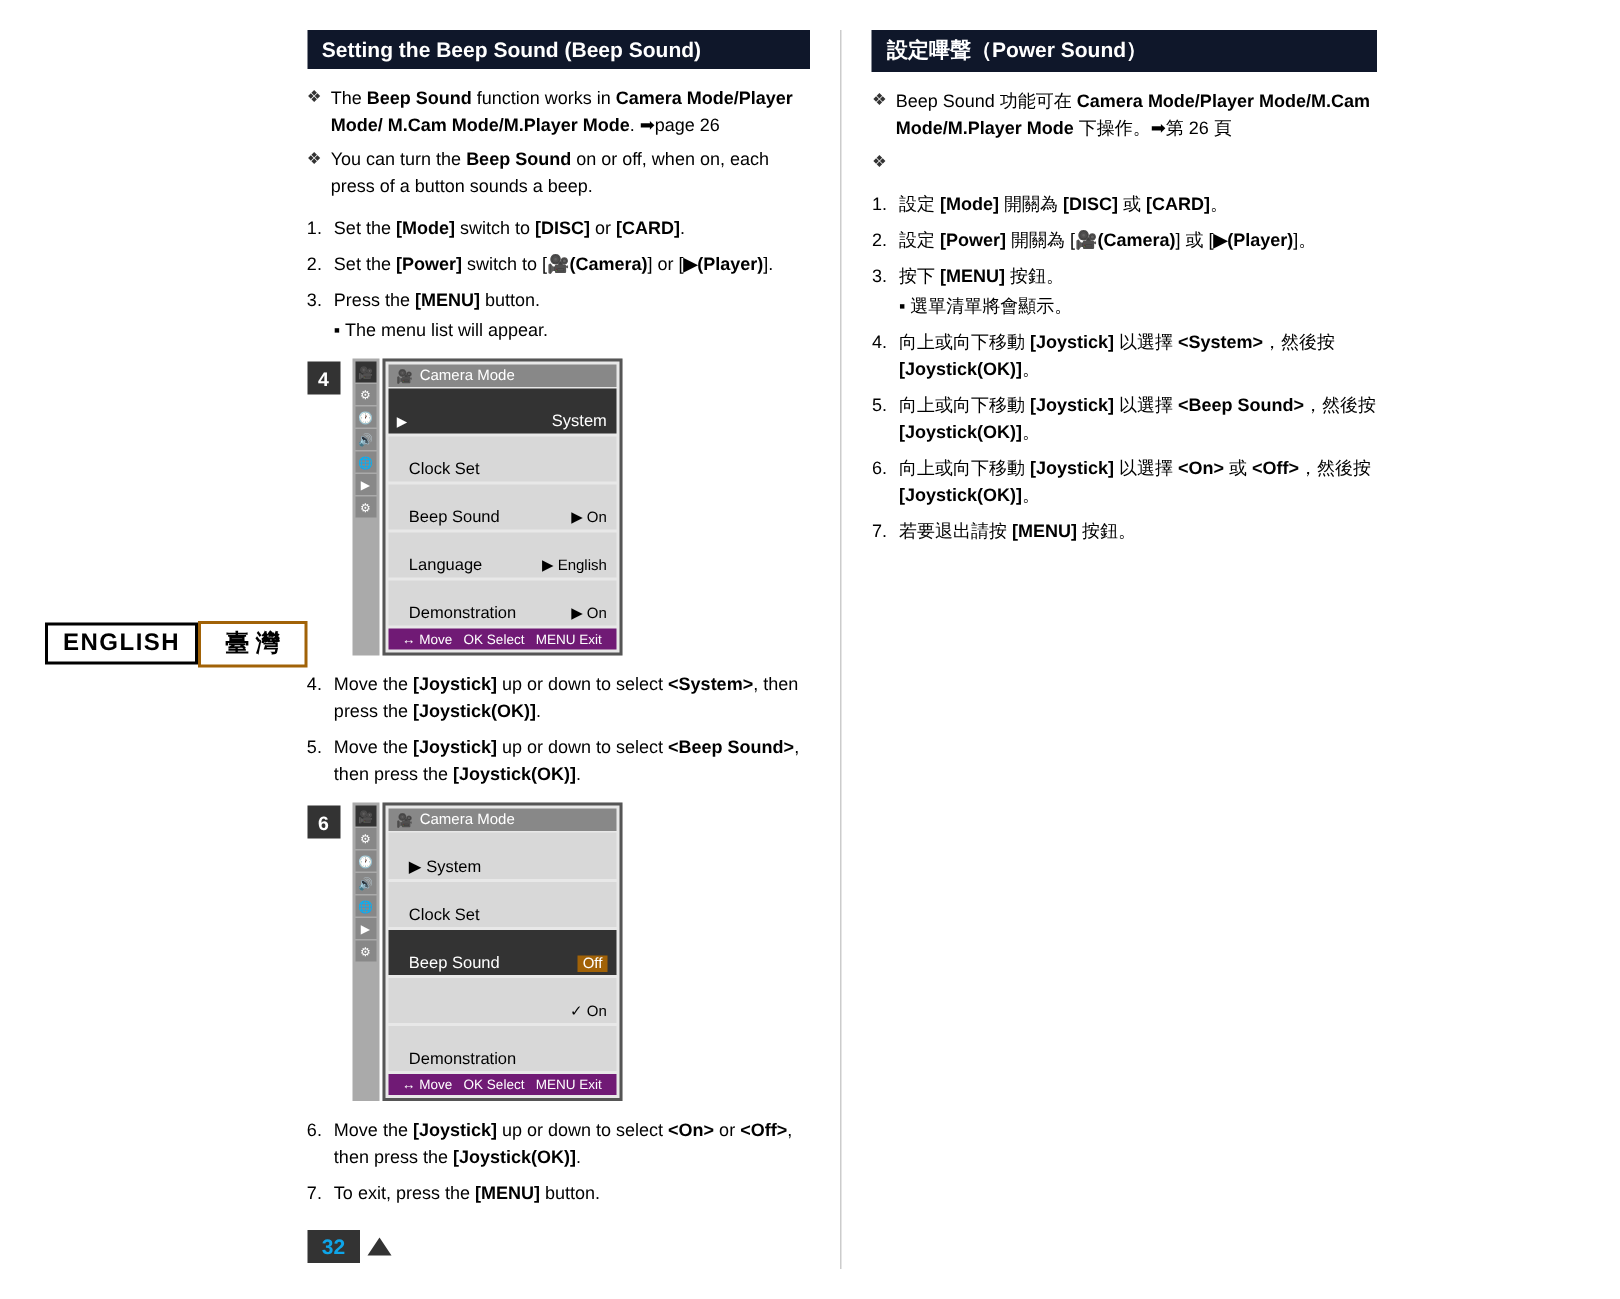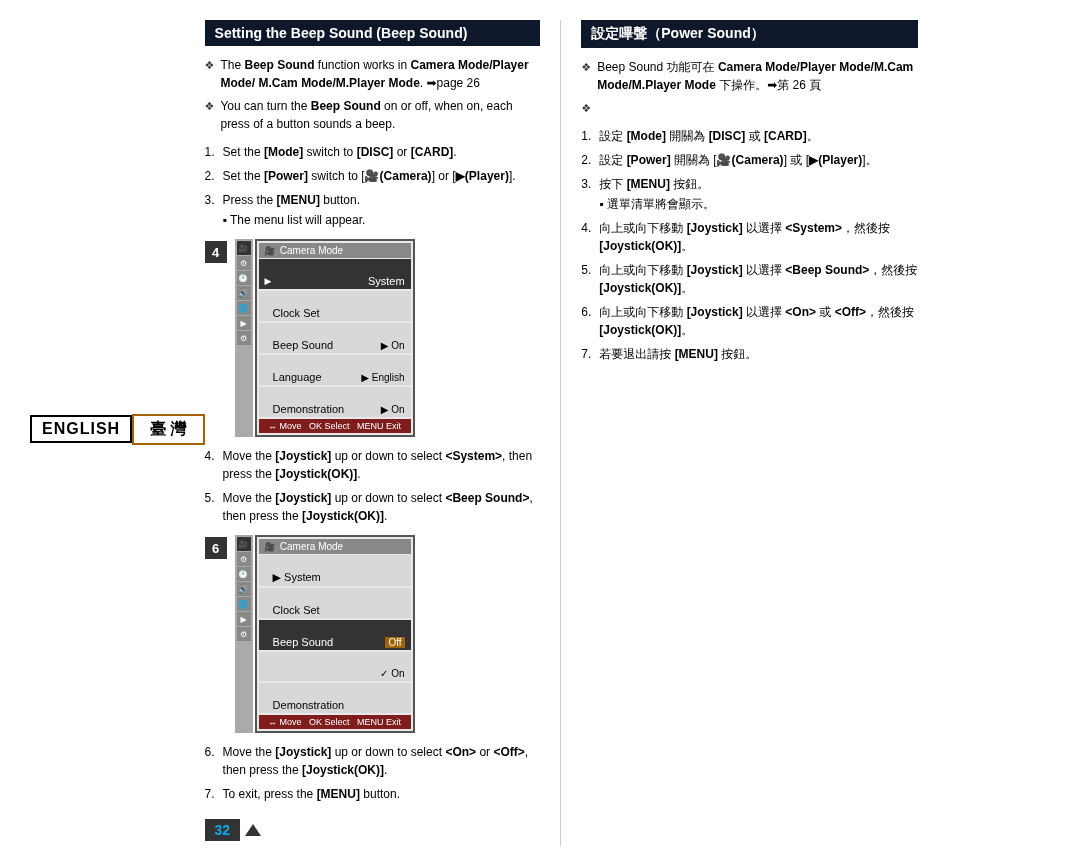--- a/index.html
+++ b/index.html
@@ -213,21 +213,21 @@
       content: "▶ ";
       margin-left: -8px;
       font-size: 9px;
     }
 
     .menu-item-value {
       font-size: 10px;
     }
 
     .menu-footer {
-      background: #7f1d1d;
+      background: #701a75;
       color: #fff;
       padding: 2px 6px;
       font-size: 9px;
       display: flex;
       gap: 8px;
       justify-content: center;
     }
 
     
     .menu-with-icons {

